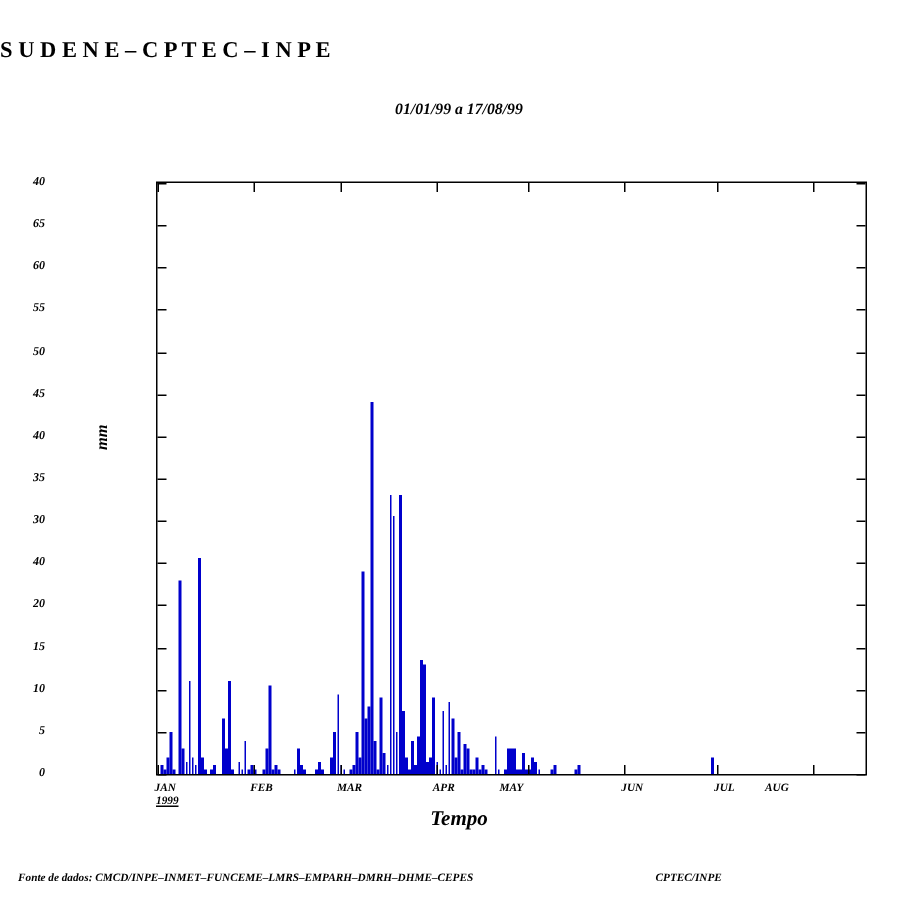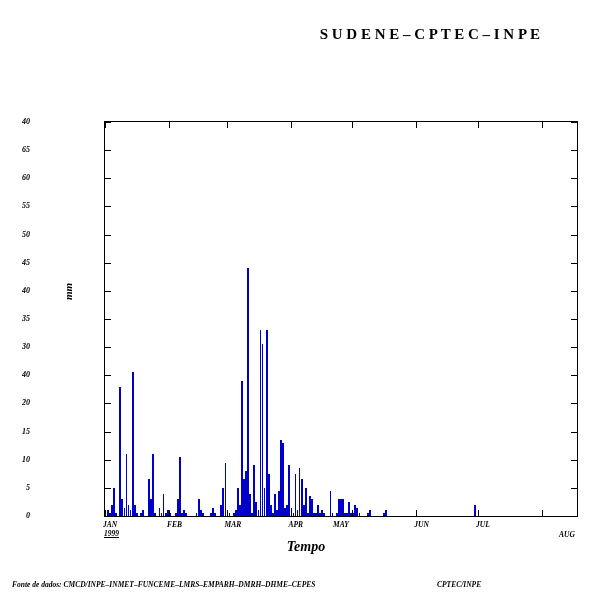--- a/index.html
+++ b/index.html
@@ -13,21 +13,21 @@
     position: relative;
     font-family: "Liberation Serif", serif;
     color: #000000;
     overflow: hidden;
   }
   .header-title {
     position: absolute;
     top: 26px;
     left: 0;
     width: 540px;
-    text-align: right;
+    text-align: left;
     font-family: "Liberation Serif", serif;
     font-size: 15px;
     font-weight: bold;
     letter-spacing: 0px;
   }
   .chart-title {
     position: absolute;
     top: 68px;
     left: 0;
     width: 612px;
@@ -159,20 +159,21 @@
     font-weight: bold;
     white-space: nowrap;
   }
 </style>
 </head>
 <body>
 
 <div class="header-title">S U D E N E  –  C P T E C  –  I N P E</div>
 
 <div class="chart-title">
+  <div>01/01/99 a 17/08/99</div>
 </div>
 
 <div id="plot-area">
   <div id="bars">
       <div class="bar" style="left: 2.06114px; width: 1.75197px; height: 5.62857px; background: rgb(0, 0, 204);"></div>
       <div class="bar" style="left: 4.12227px; width: 1.75197px; height: 2.81429px; background: rgb(0, 0, 204);"></div>
       <div class="bar" style="left: 6.18341px; width: 1.75197px; height: 11.2571px; background: rgb(0, 0, 204);"></div>
       <div class="bar" style="left: 8.24454px; width: 1.75197px; height: 28.1429px; background: rgb(0, 0, 204);"></div>
       <div class="bar" style="left: 10.3057px; width: 1.75197px; height: 2.81429px; background: rgb(0, 0, 204);"></div>
       <div class="bar" style="left: 14.4279px; width: 1.75197px; height: 129.457px; background: rgb(0, 0, 204);"></div>
@@ -349,13 +350,13 @@
 <div class="ylabel-txt" style="top: 177.286px;">60</div>
 <div class="ylabel-txt" style="top: 149.143px; text-align: center;">65</div>
 <div class="ylabel-txt" style="top: 121px;">40</div>
 <div class="xlabel-txt" style="left: 103px;">JAN</div>
 <div class="xlabel-txt" style="left: 166.895px;">FEB</div>
 <div class="xlabel-txt" style="left: 224.607px;">MAR</div>
 <div class="xlabel-txt" style="left: 288.502px;">APR</div>
 <div class="xlabel-txt" style="left: 333px;">MAY</div>
 <div class="xlabel-txt" style="left: 414.231px;">JUN</div>
 <div class="xlabel-txt" style="left: 476.066px;">JUL</div>
-<div class="xlabel-txt" style="left: 559px; margin-top: 10px;">AUG</div>
+<div class="xlabel-txt" style="left: 510px;">AUG</div>
 
 </body></html>

